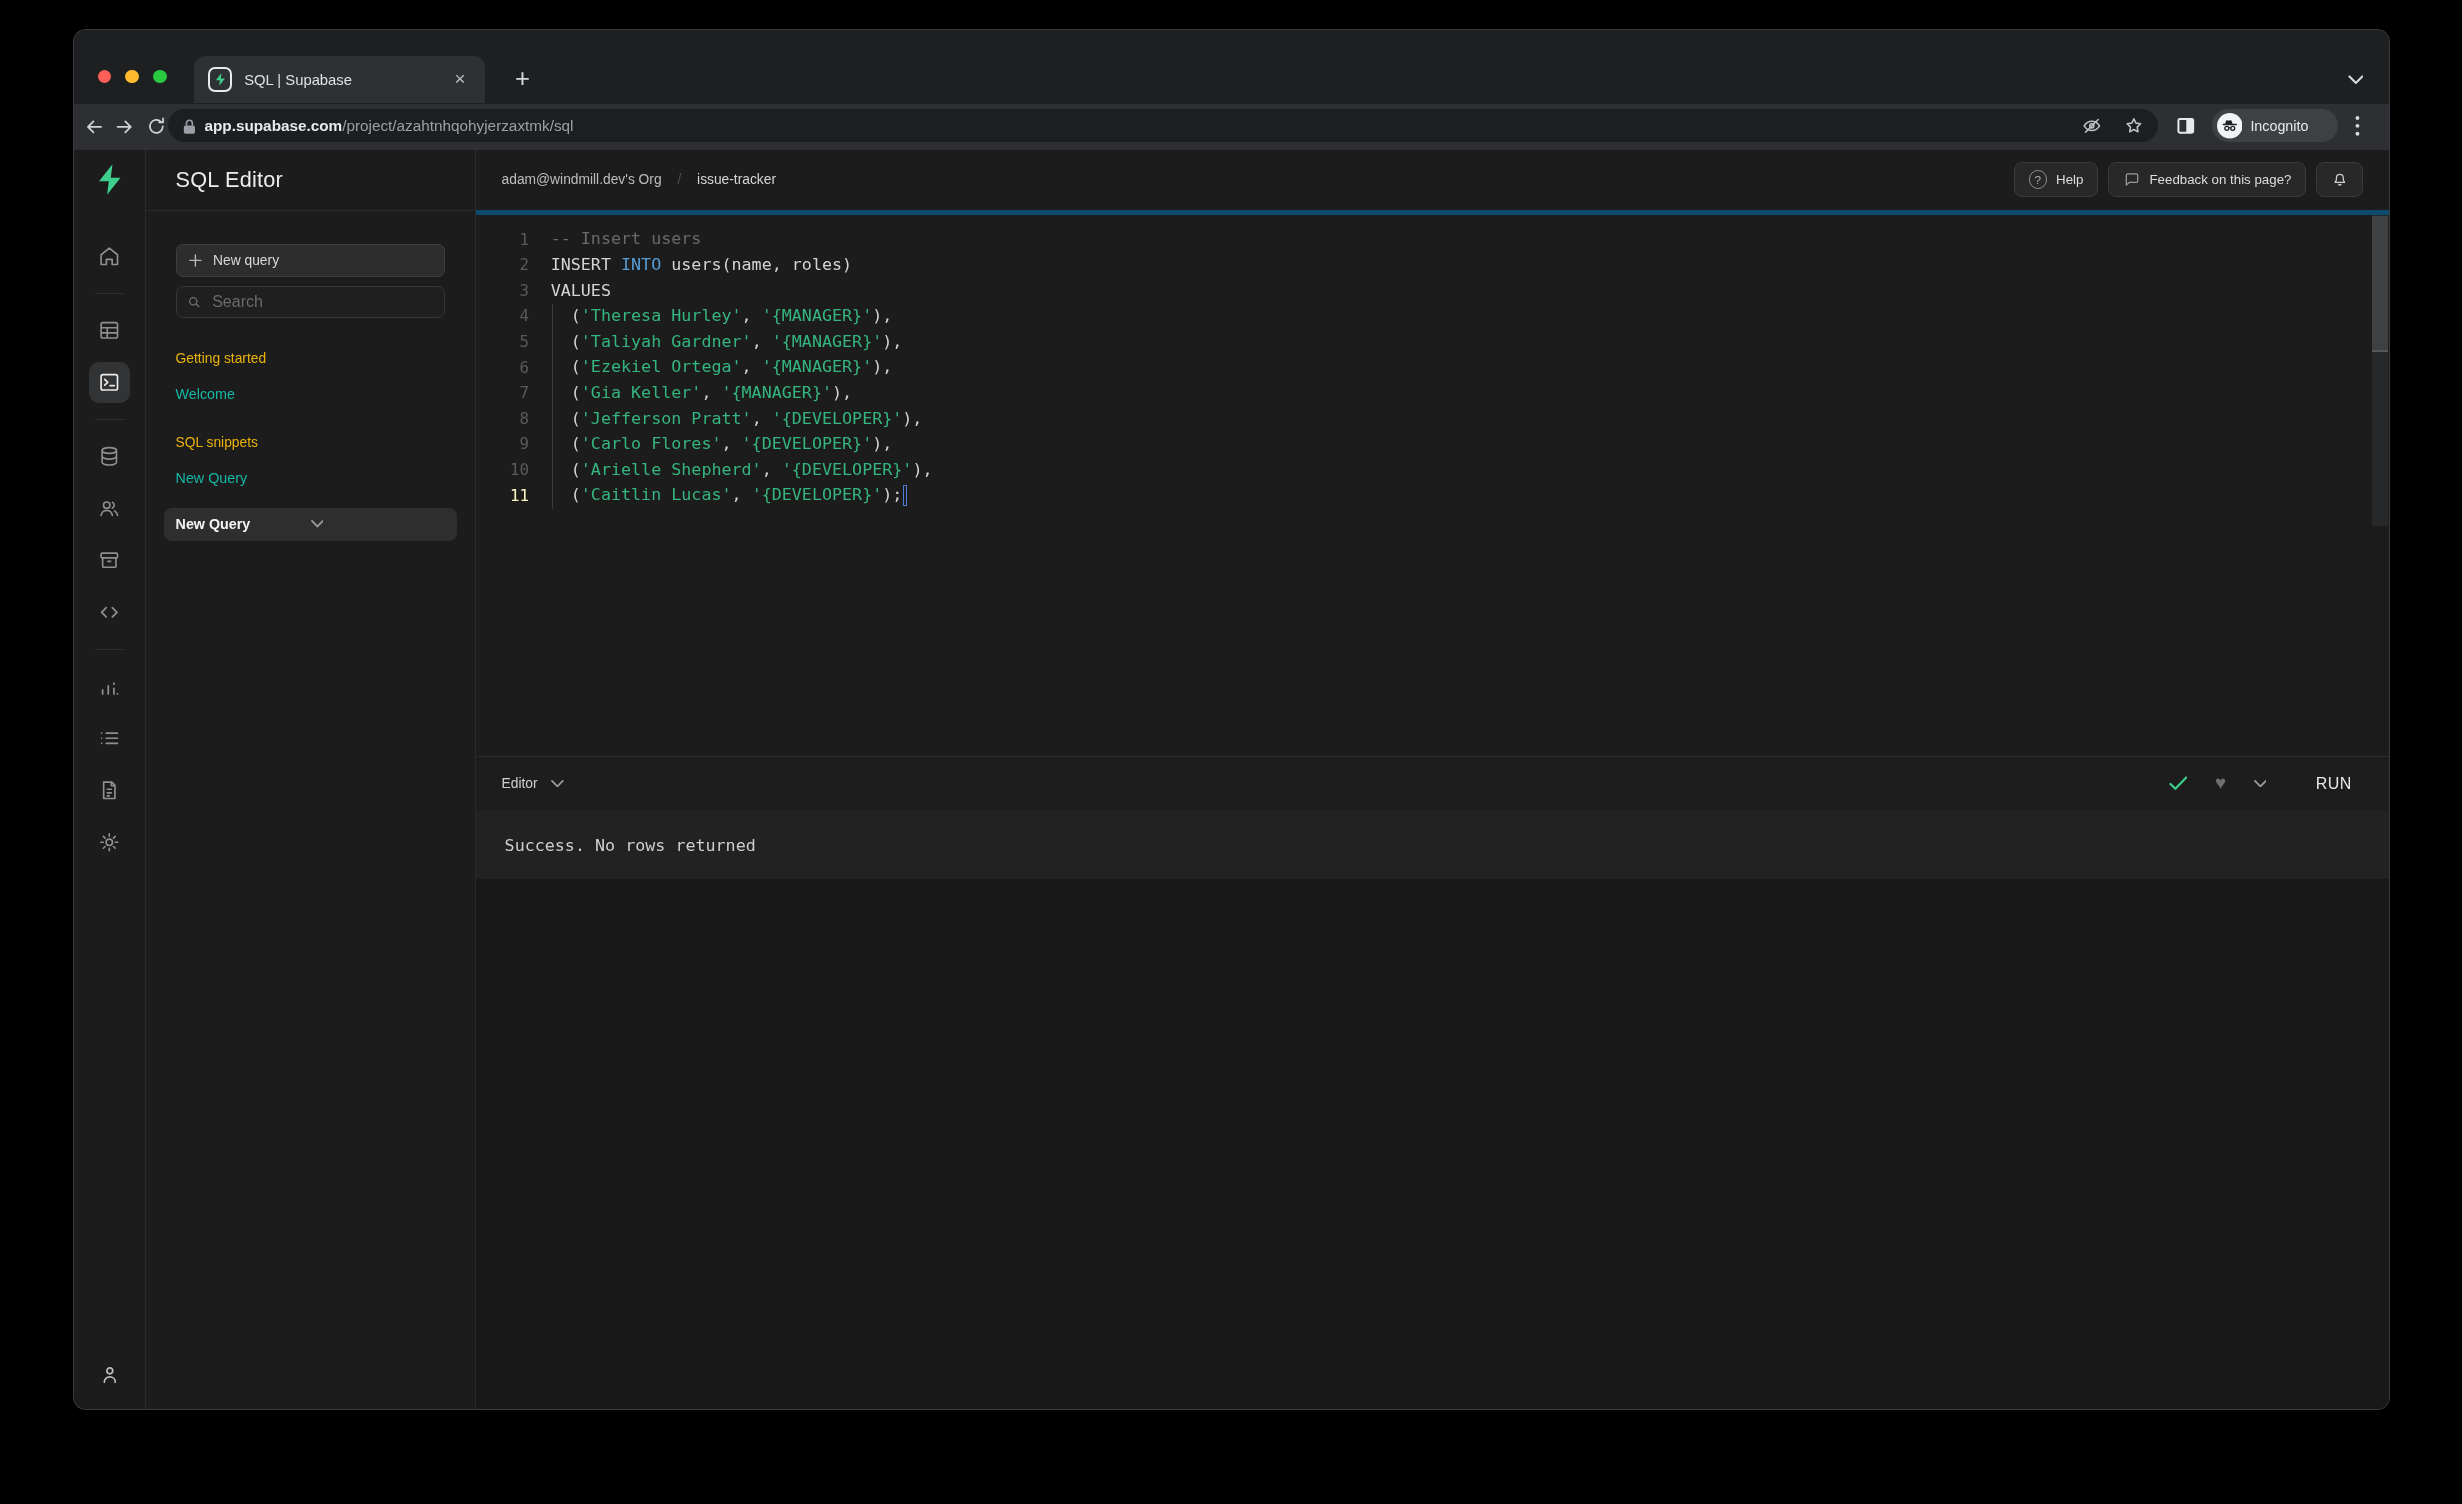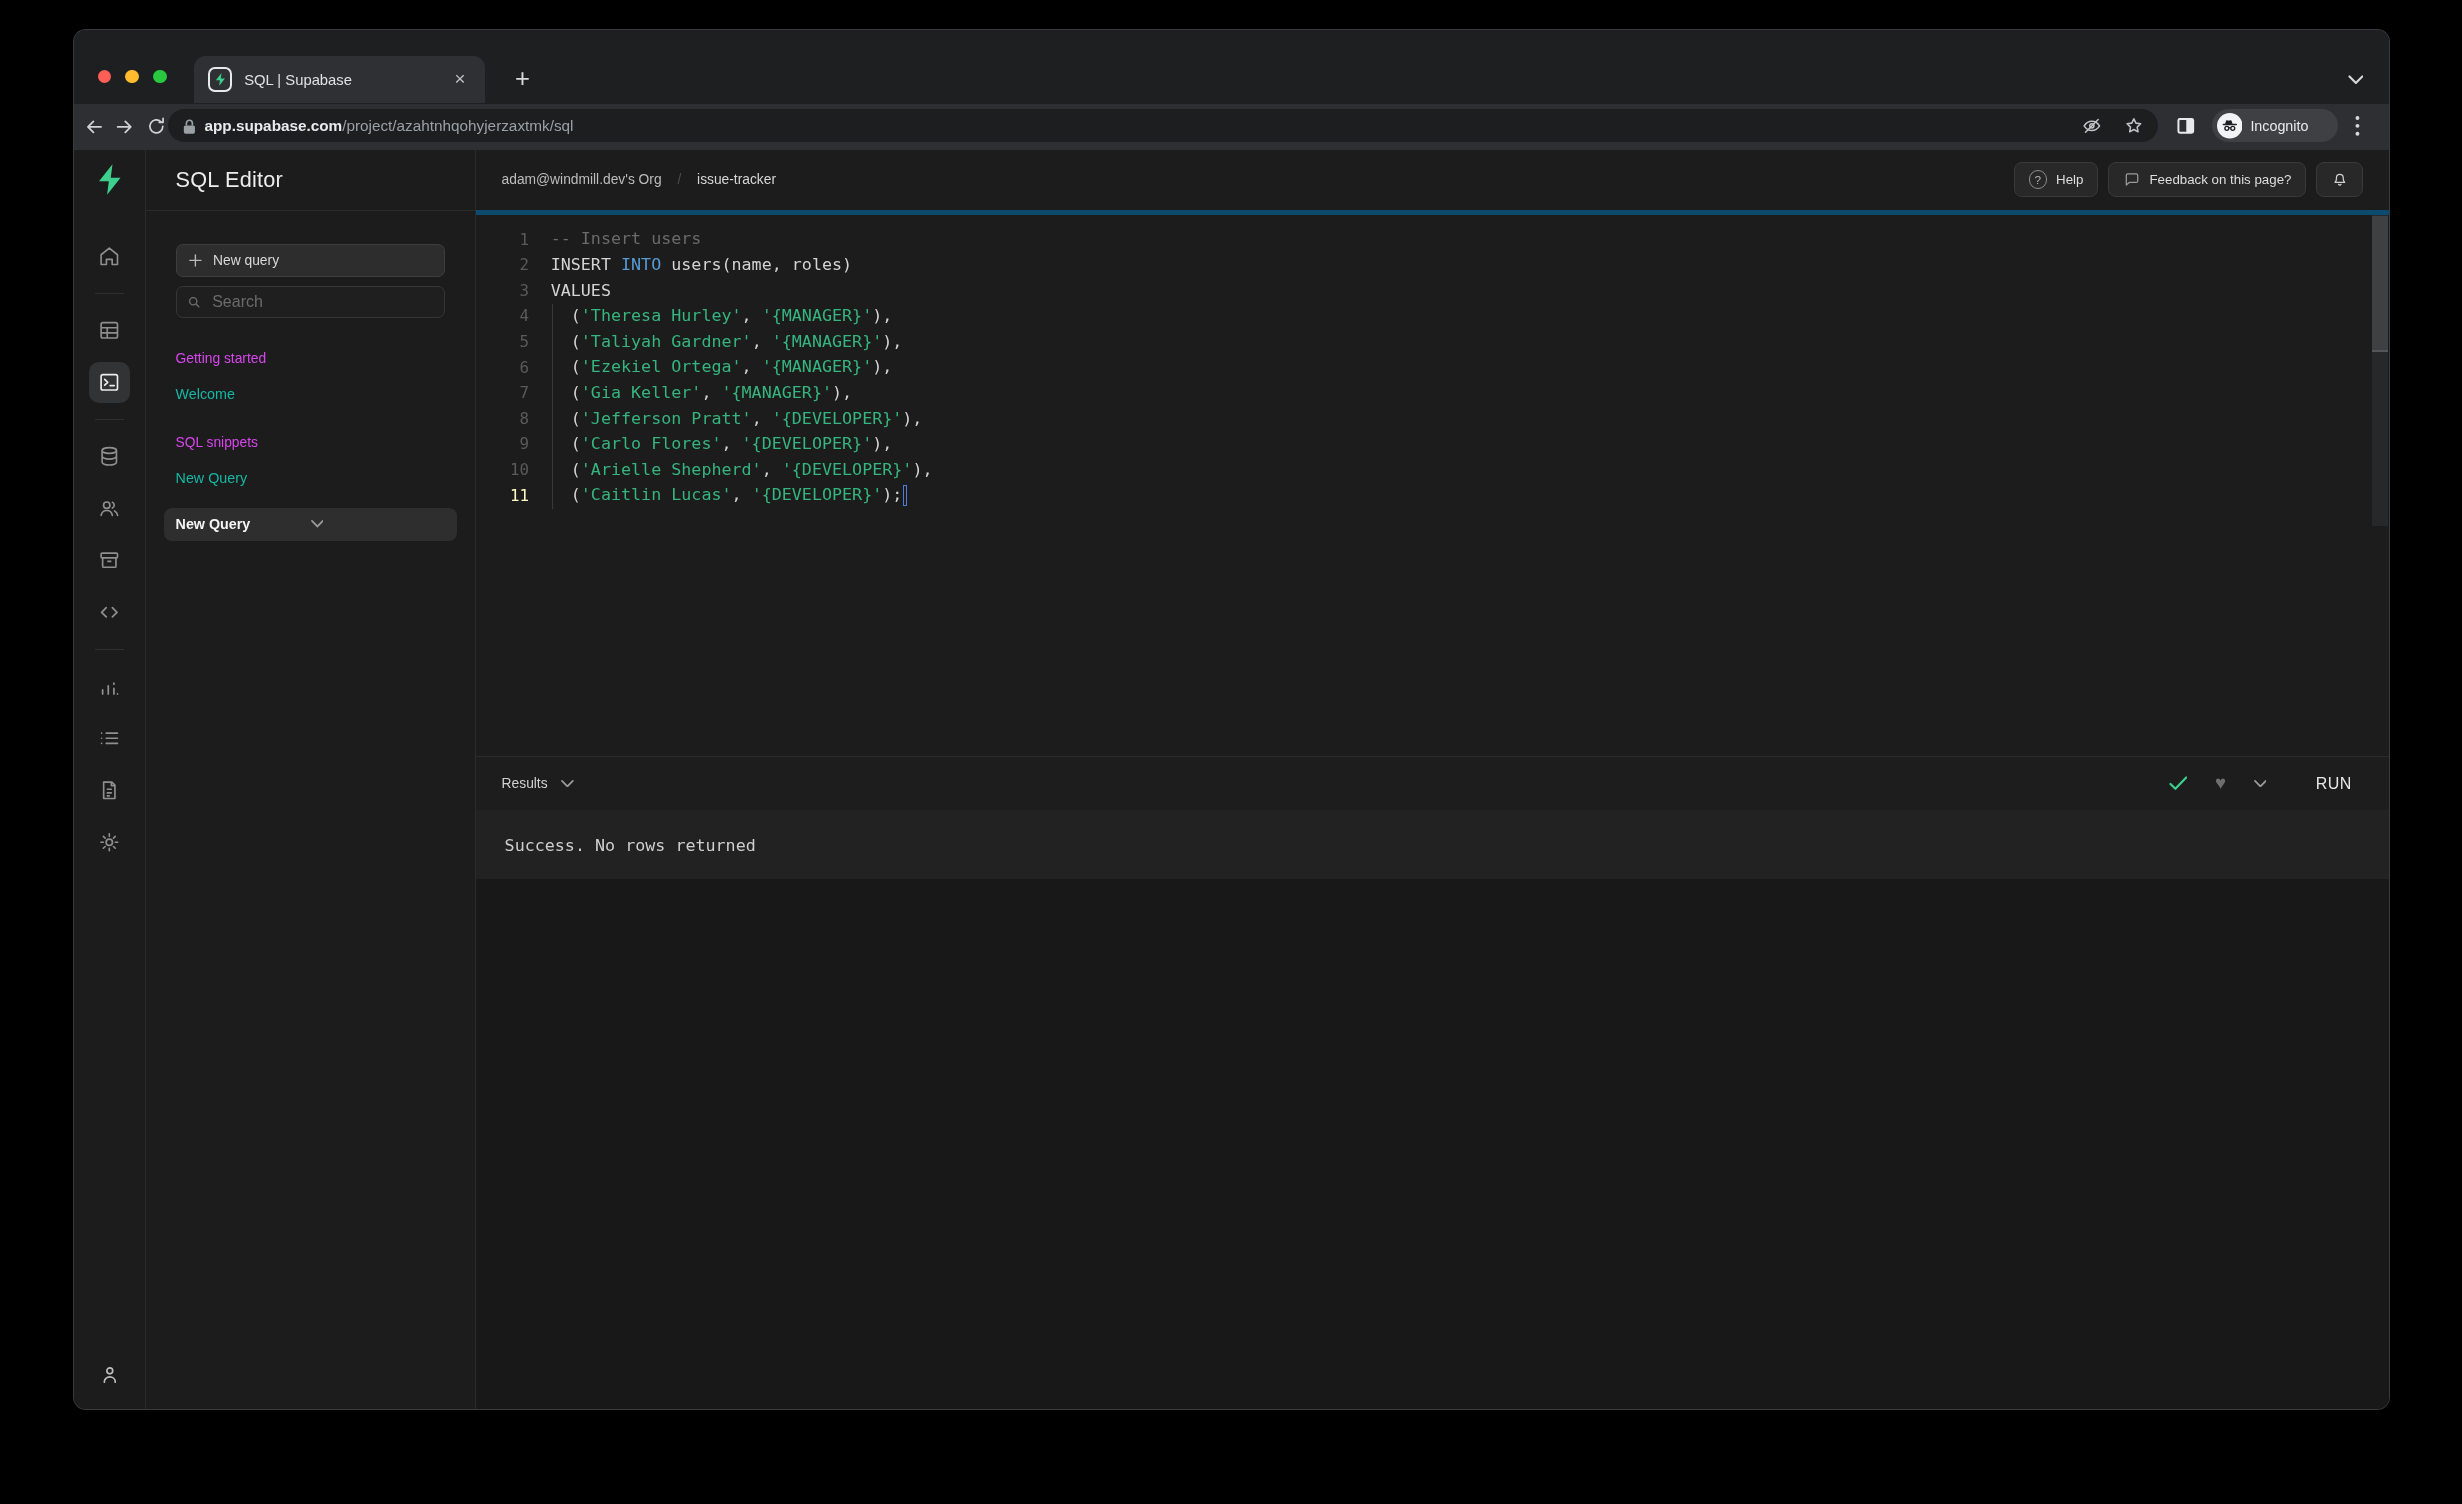--- a/index.html
+++ b/index.html
@@ -50,21 +50,21 @@
   .panel-title{font-size:21.7px;color:#ededed;font-weight:500;letter-spacing:0.2px;}
   .panel-body{padding:33px 29.6px 0 29.6px;}
   .btn-newquery{height:31.5px;background:#2d2d2d;border:1px solid #3e3e3e;border-radius:6.9px;display:flex;align-items:center;
                 padding:0 11.8px;color:#d9d9d9;font-size:13.8px;gap:9.9px;}
   .search-box{margin-top:8.9px;height:30.5px;border:1px solid #363636;border-radius:6.9px;background:#1f1f1f;
               display:flex;align-items:center;padding:0 9.9px;gap:7.9px;}
   .search-box input{background:transparent;border:none;outline:none;color:#bdbdbd;font-size:16px;width:100%;
                     font-family:"Liberation Sans",sans-serif;}
   .search-box input::placeholder{color:#6b6b6b;}
   .section{margin-top:33px;}
-  .section-label{font-size:13.8px;color:#d946ef;margin-bottom:19.7px;}
+  .section-label{font-size:13.8px;color:#eab308;margin-bottom:19.7px;}
   .snippet-item{font-size:14.3px;color:#14b8a6;margin-bottom:21.7px;display:flex;align-items:center;margin-top:11px;}
   .snippet-item span{flex:1;}
   .snippet-item.active{background:#2e2e2e;border-radius:7.9px;margin:0 -11.8px 9.9px -11.8px;padding:8.9px 11.8px;
                        font-weight:700;color:#f5f5f5;}
   .snippet-item .chev{color:#9a9a9a;display:flex;}
 
   .main{flex:1;display:flex;flex-direction:column;min-width:0;}
   .main-header{height:60px;flex:none;border-bottom:5px solid #0c4a6e;display:flex;align-items:center;padding:0 25.6px;}
   .crumb-org{font-size:13.8px;color:#bdbdbd;}
   .crumb-sep{font-size:13.8px;color:#4f4f4f;margin:0 15.8px;}
@@ -403,21 +403,21 @@
                 <div class="code-text"><span class="tok-plain">  (</span><span class="tok-string">'Caitlin Lucas'</span><span class="tok-plain">, </span><span class="tok-string">'{DEVELOPER}'</span><span class="tok-plain">);</span><span class="cursor"></span></div>
               </div>
             </div>
           <div class="indent-guide"></div>
           <div class="sb-track"></div>
           <div class="sb-thumb"></div>
           <div class="sb-line"></div>
         </div>
 
         <div class="results-bar">
-          <span class="results-label">Results</span>
+          <span class="results-label">Editor</span>
           <span class="results-chev">
             <svg width="12.8" height="7.9" viewBox="0 0 13 8">
                 <path d="M1 1l5.5 5.5L12 1" stroke="currentColor" stroke-width="1.8" fill="none" stroke-linecap="round"></path>
               </svg>
           </span>
           <div class="runbar">
             <span>
               <svg width="18.7" height="14.8" viewBox="0 0 19 15">
                   <path d="M1.5 8l5 5L17.5 1.5" stroke="#3ecf8e" stroke-width="2.2" fill="none" stroke-linecap="round" stroke-linejoin="round"></path>
                 </svg>

